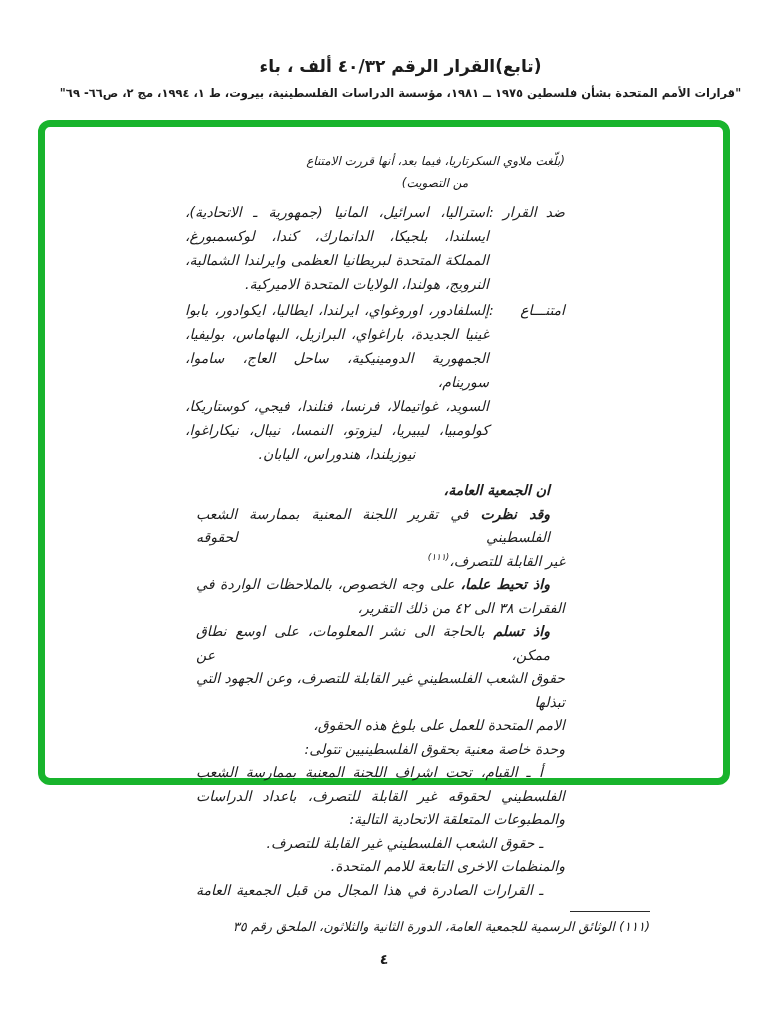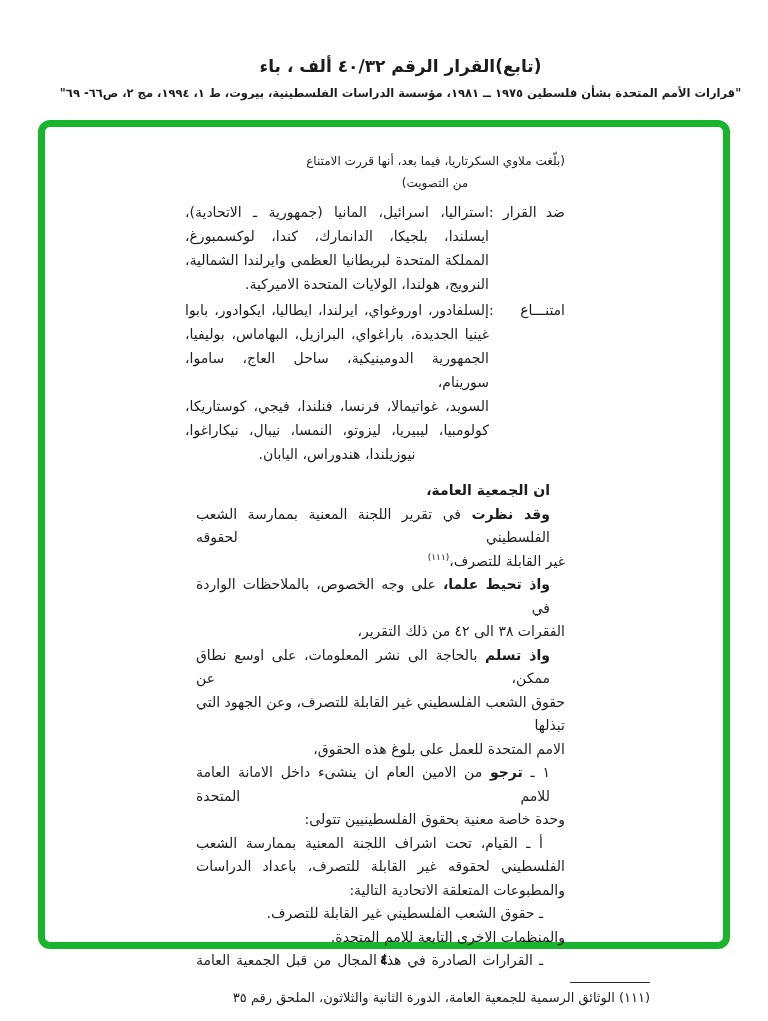--- a/index.html
+++ b/index.html
@@ -15,23 +15,24 @@
   .page { position:relative; width:768px; height:1021px; background:#fff; }
 
   
   .header { position:absolute; top:56px; left:0; right:0; text-align:center;padding-left:33px; }
   .doc-title { font-size:17px; font-weight:bold; letter-spacing:.2px; }
   .doc-source { font-size:11.5px; font-weight:bold; margin-top:10px; white-space:nowrap; }
 
   
   .green-box {
     position:absolute; left:38px; top:120px;
-    width:692px; height:829px;
+    width:692px; height:665px;
     border:7px solid #18b42c; border-radius:12px;
     background:#fff;
+    font-style:italic;
   }
   .content {
     position:absolute; inset:0;
     padding:23px 158px 0 140px; 
     font-size:14px;
   }
 
   
   .note { font-size:12px; line-height:22px; }
   .note-l1 { text-align:right; white-space:nowrap; }
@@ -109,21 +110,20 @@
 
       <div class="res-body" id="res-body">
           <div class="bl first ragged"><span class="b">ان الجمعية العامة،</span></div>
           <div class="bl first full"><span class="b">وقد نظرت</span><span> في تقرير اللجنة المعنية بممارسة الشعب الفلسطيني لحقوقه</span></div>
           <div class="bl ragged"><span>غير القابلة للتصرف،</span><sup>(١١١)</sup></div>
           <div class="bl first full"><span class="b">واذ تحيط علما،</span><span> على وجه الخصوص، بالملاحظات الواردة في</span></div>
           <div class="bl ragged"><span>الفقرات ٣٨ الى ٤٢ من ذلك التقرير،</span></div>
           <div class="bl first full"><span class="b">واذ تسلم</span><span> بالحاجة الى نشر المعلومات، على اوسع نطاق ممكن، عن</span></div>
           <div class="bl full"><span>حقوق الشعب الفلسطيني غير القابلة للتصرف، وعن الجهود التي تبذلها</span></div>
           <div class="bl ragged"><span>الامم المتحدة للعمل على بلوغ هذه الحقوق،</span></div>
-          <div class="bl first full"><span>١ ـ </span><span class="b">ترجو</span><span> من الامين العام ان ينشىء داخل الامانة العامة للامم المتحدة</span></div>
           <div class="bl ragged"><span>وحدة خاصة معنية بحقوق الفلسطينيين تتولى:</span></div>
           <div class="bl sub full"><span>أ ـ القيام، تحت اشراف اللجنة المعنية بممارسة الشعب</span></div>
           <div class="bl full"><span>الفلسطيني لحقوقه غير القابلة للتصرف، باعداد الدراسات</span></div>
           <div class="bl ragged"><span>والمطبوعات المتعلقة الاتحادية التالية:</span></div>
           <div class="bl sub ragged"><span>ـ حقوق الشعب الفلسطيني غير القابلة للتصرف.</span></div>
           <div class="bl ragged"><span>والمنظمات الاخرى التابعة للامم المتحدة.</span></div>
           <div class="bl sub full"><span>ـ القرارات الصادرة في هذا المجال من قبل الجمعية العامة</span></div>
         </div>
 
       <div class="footnote">

